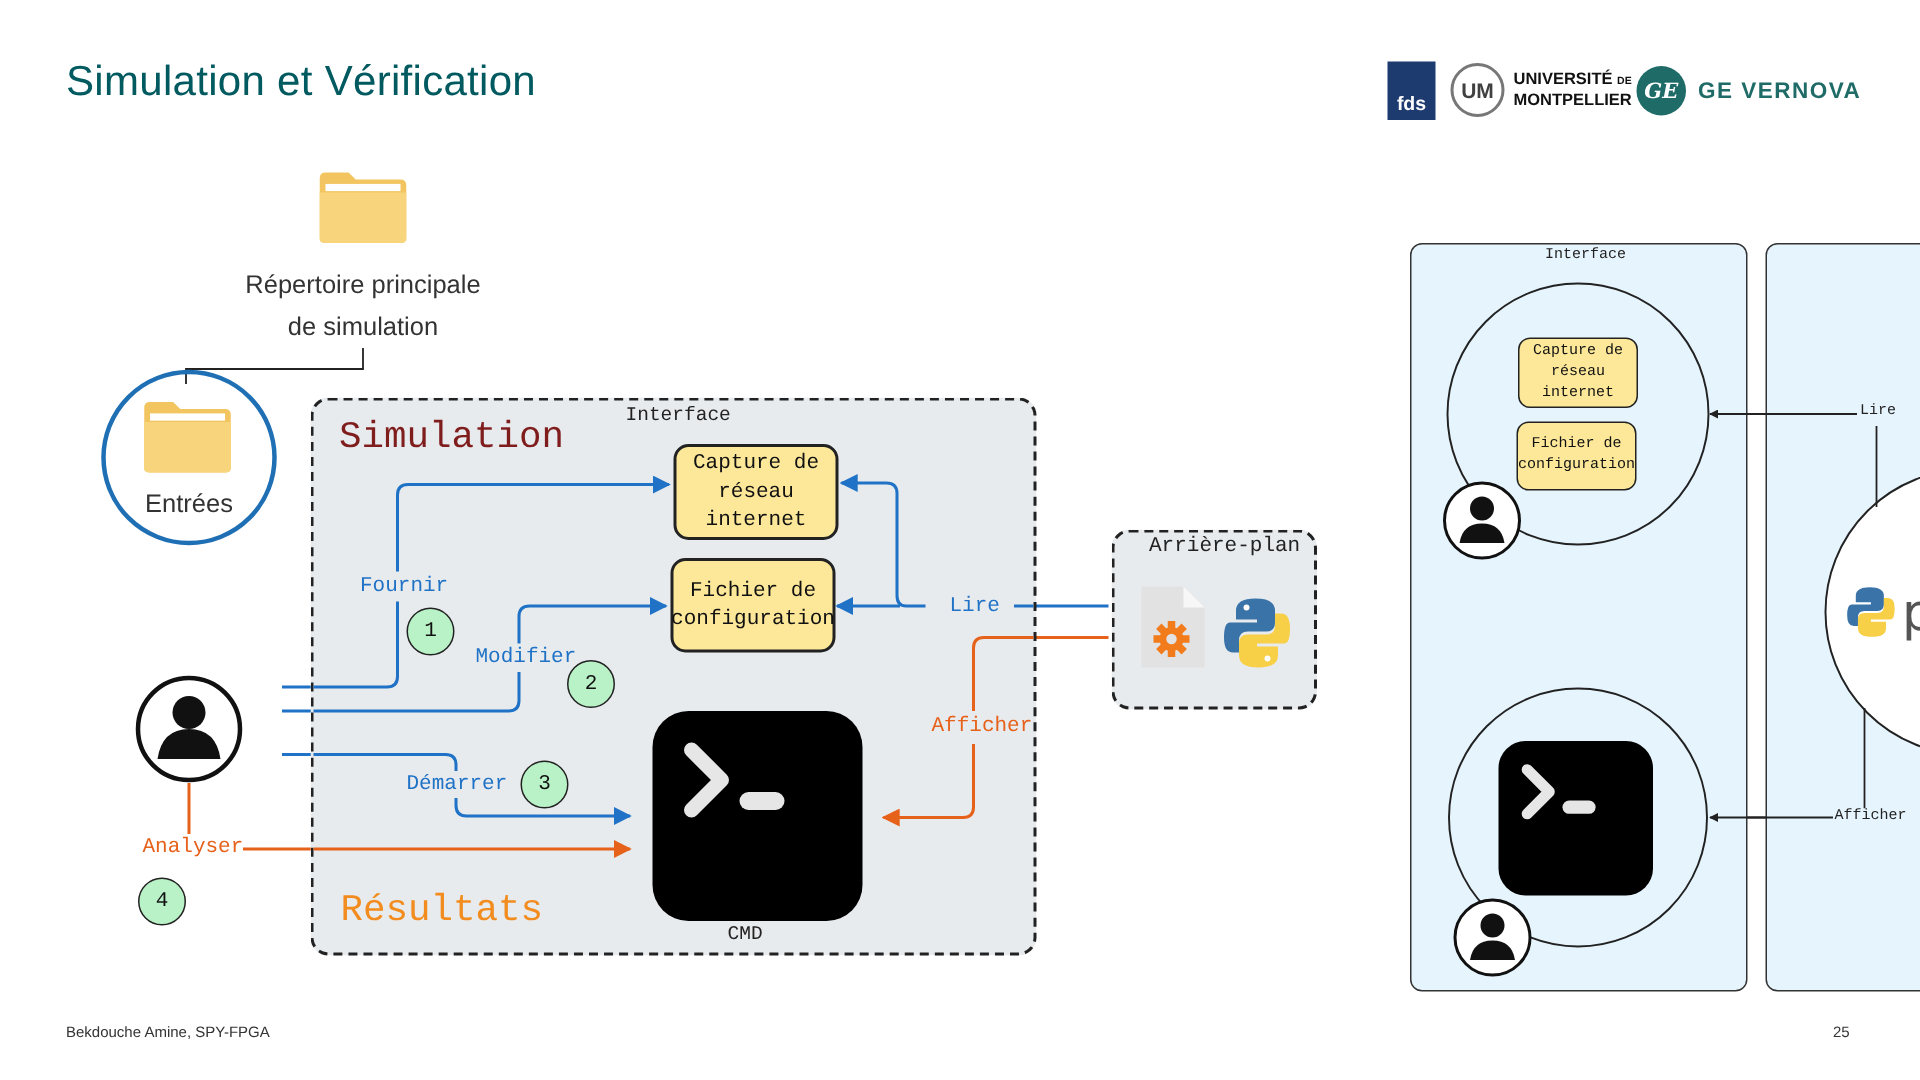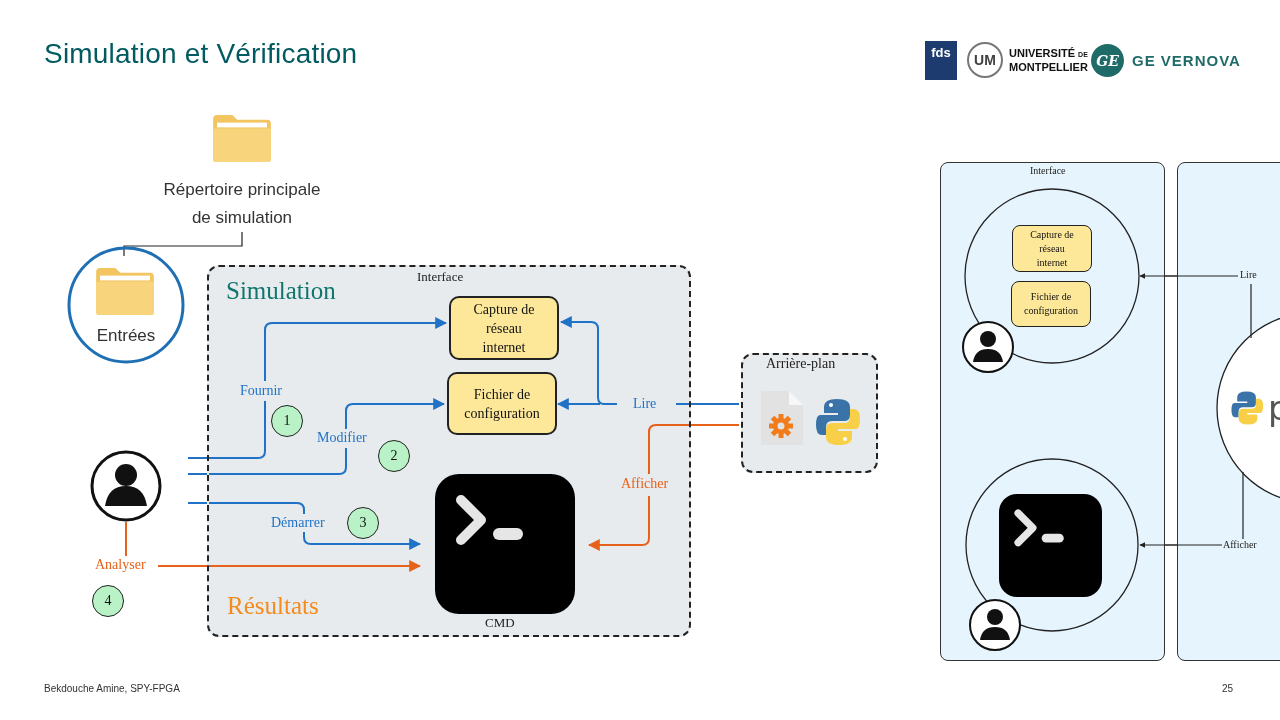--- a/index.html
+++ b/index.html
@@ -4,33 +4,33 @@
 <style>
   html, body { margin:0; padding:0; }
   body { width:1280px; height:720px; position:relative; background:#ffffff; overflow:hidden;
          font-family:"DejaVu Sans", sans-serif; }
   .abs { position:absolute; }
   #title { left:44px; top:38px; font-size:28px; color:#005a5f; font-family:"Liberation Sans", sans-serif; letter-spacing:0.2px; white-space:nowrap; }
   #footer-left { left:44px; top:683px; font-size:10px; color:#333; font-family:"Liberation Sans", sans-serif; }
   #footer-right { left:1222px; top:683px; font-size:10px; color:#333; font-family:"Liberation Sans", sans-serif; }
 
   
-  .fds { left:925px; top:41px; width:32px; height:39px; background:#1d3b6e; color:#fff; font-size:13px; font-weight:bold; display:flex; align-items:flex-end; justify-content:center; padding-bottom:20px; box-sizing:border-box; font-family:"Liberation Sans",sans-serif; }
+  .fds { left:925px; top:41px; width:32px; height:39px; background:#1d3b6e; color:#fff; font-size:13px; font-weight:bold; display:flex; align-items:flex-end; justify-content:center; padding-bottom:4px; box-sizing:border-box; font-family:"Liberation Sans",sans-serif; }
   .um-seal { left:967px; top:42px; width:36px; height:36px; border-radius:50%; border:2px solid #777; box-sizing:border-box; display:flex; align-items:center; justify-content:center; font-weight:bold; font-size:14px; color:#404040; font-family:"Liberation Sans",sans-serif; }
   .um-text { left:1009px; top:47px; font-size:11px; font-weight:bold; line-height:13px; color:#111; font-family:"Liberation Sans",sans-serif; }
   .um-text small { font-size:7px; }
   .ge-mark { left:1091px; top:44px; width:33px; height:33px; border-radius:50%; background:#1f6b68; color:#fff; display:flex; align-items:center; justify-content:center; font-style:italic; font-weight:bold; font-size:14px; font-family:"DejaVu Serif",serif;text-align:right; }
   .ge-text { left:1132px; top:52px; font-size:15px; font-weight:bold; color:#1f6b68; letter-spacing:1px; font-family:"Liberation Sans",sans-serif; }
 
   
   .folder { width:64px; height:50px; }
   .label-plain { font-family:"Liberation Sans",sans-serif; color:#333; font-size:17px; text-align:center; }
 
   .panel { border:2px dashed #222; border-radius:12px; background:#e8ebee; box-sizing:border-box; }
-  .nunito { font-family:Liberation Serif, serif; }
+  .nunito { font-family:Liberation Mono, monospace; }
   .box-yellow { background:#fde89a; border:2px solid #222; border-radius:10px; box-sizing:border-box;
                 display:flex; align-items:center; justify-content:center; text-align:center; font-size:14px; line-height:19px; color:#111; }
   .badge { width:32px; height:32px; border-radius:50%; background:#b9f2c6; border:1.5px solid #222; box-sizing:border-box;
            display:flex; align-items:center; justify-content:center; font-size:14px; color:#111; }
   .blue-lbl { color:#1f72c5; font-size:14px; }
   .orange-lbl { color:#e6611a; font-size:14px; }
 
   
   .rpanel { background:#e6f4fd; border:1.5px solid #333; border-radius:8px; box-sizing:border-box; }
   .rbox { background:#fde89a; border:1.5px solid #222; border-radius:8px; box-sizing:border-box; display:flex; align-items:center; justify-content:center; text-align:center; font-size:10px; line-height:14px; color:#111; }
@@ -137,21 +137,21 @@
   <path d="M304,532 L304,537 Q304,544 311,544 L420,544" fill="none" stroke="#1f72c5" stroke-width="2" marker-end="url(#ab2)"></path>
   <path d="M209,566 L420,566" fill="none" stroke="#e6611a" stroke-width="2" marker-end="url(#ao2)"></path>
   <path d="M689,404 L676,404" fill="none" stroke="#1f72c5" stroke-width="2"></path>
   <path d="M617,404 L604,404 Q598,404 598,397 L598,329 Q598,322 591,322 L561,322" fill="none" stroke="#1f72c5" stroke-width="2" marker-end="url(#ab2)"></path>
   <path d="M600,404 L558,404" fill="none" stroke="#1f72c5" stroke-width="2" marker-end="url(#ab2)"></path>
   <path d="M689,425 L656,425 Q649,425 649,432 L649,474" fill="none" stroke="#e6611a" stroke-width="2"></path>
   <path d="M649,496 L649,538 Q649,545 642,545 L589,545" fill="none" stroke="#e6611a" stroke-width="2" marker-end="url(#ao2)"></path>
 </svg>
 
 <div class="abs nunito" style="left:417px;top:269px;font-size:13px;color:#222;z-index:2">Interface</div>
-<div class="abs nunito" style="left:226px;top:277px;font-size:25px;color:#0f766e;z-index:2">Simulation</div>
+<div class="abs nunito" style="left:226px;top:277px;font-size:25px;color:#7f1d1d;z-index:2">Simulation</div>
 <div class="abs nunito" style="left:227px;top:592px;font-size:25px;color:#f28c1e;z-index:2">Résultats</div>
 
 <div class="abs box-yellow nunito" style="left:449px;top:296px;width:110px;height:64px;z-index:2">
   <div>
     <div>Capture de</div>
     <div>réseau</div>
     <div>internet</div>
   </div>
 </div>
 <div class="abs box-yellow nunito" style="left:447px;top:372px;width:110px;height:63px;z-index:2">

